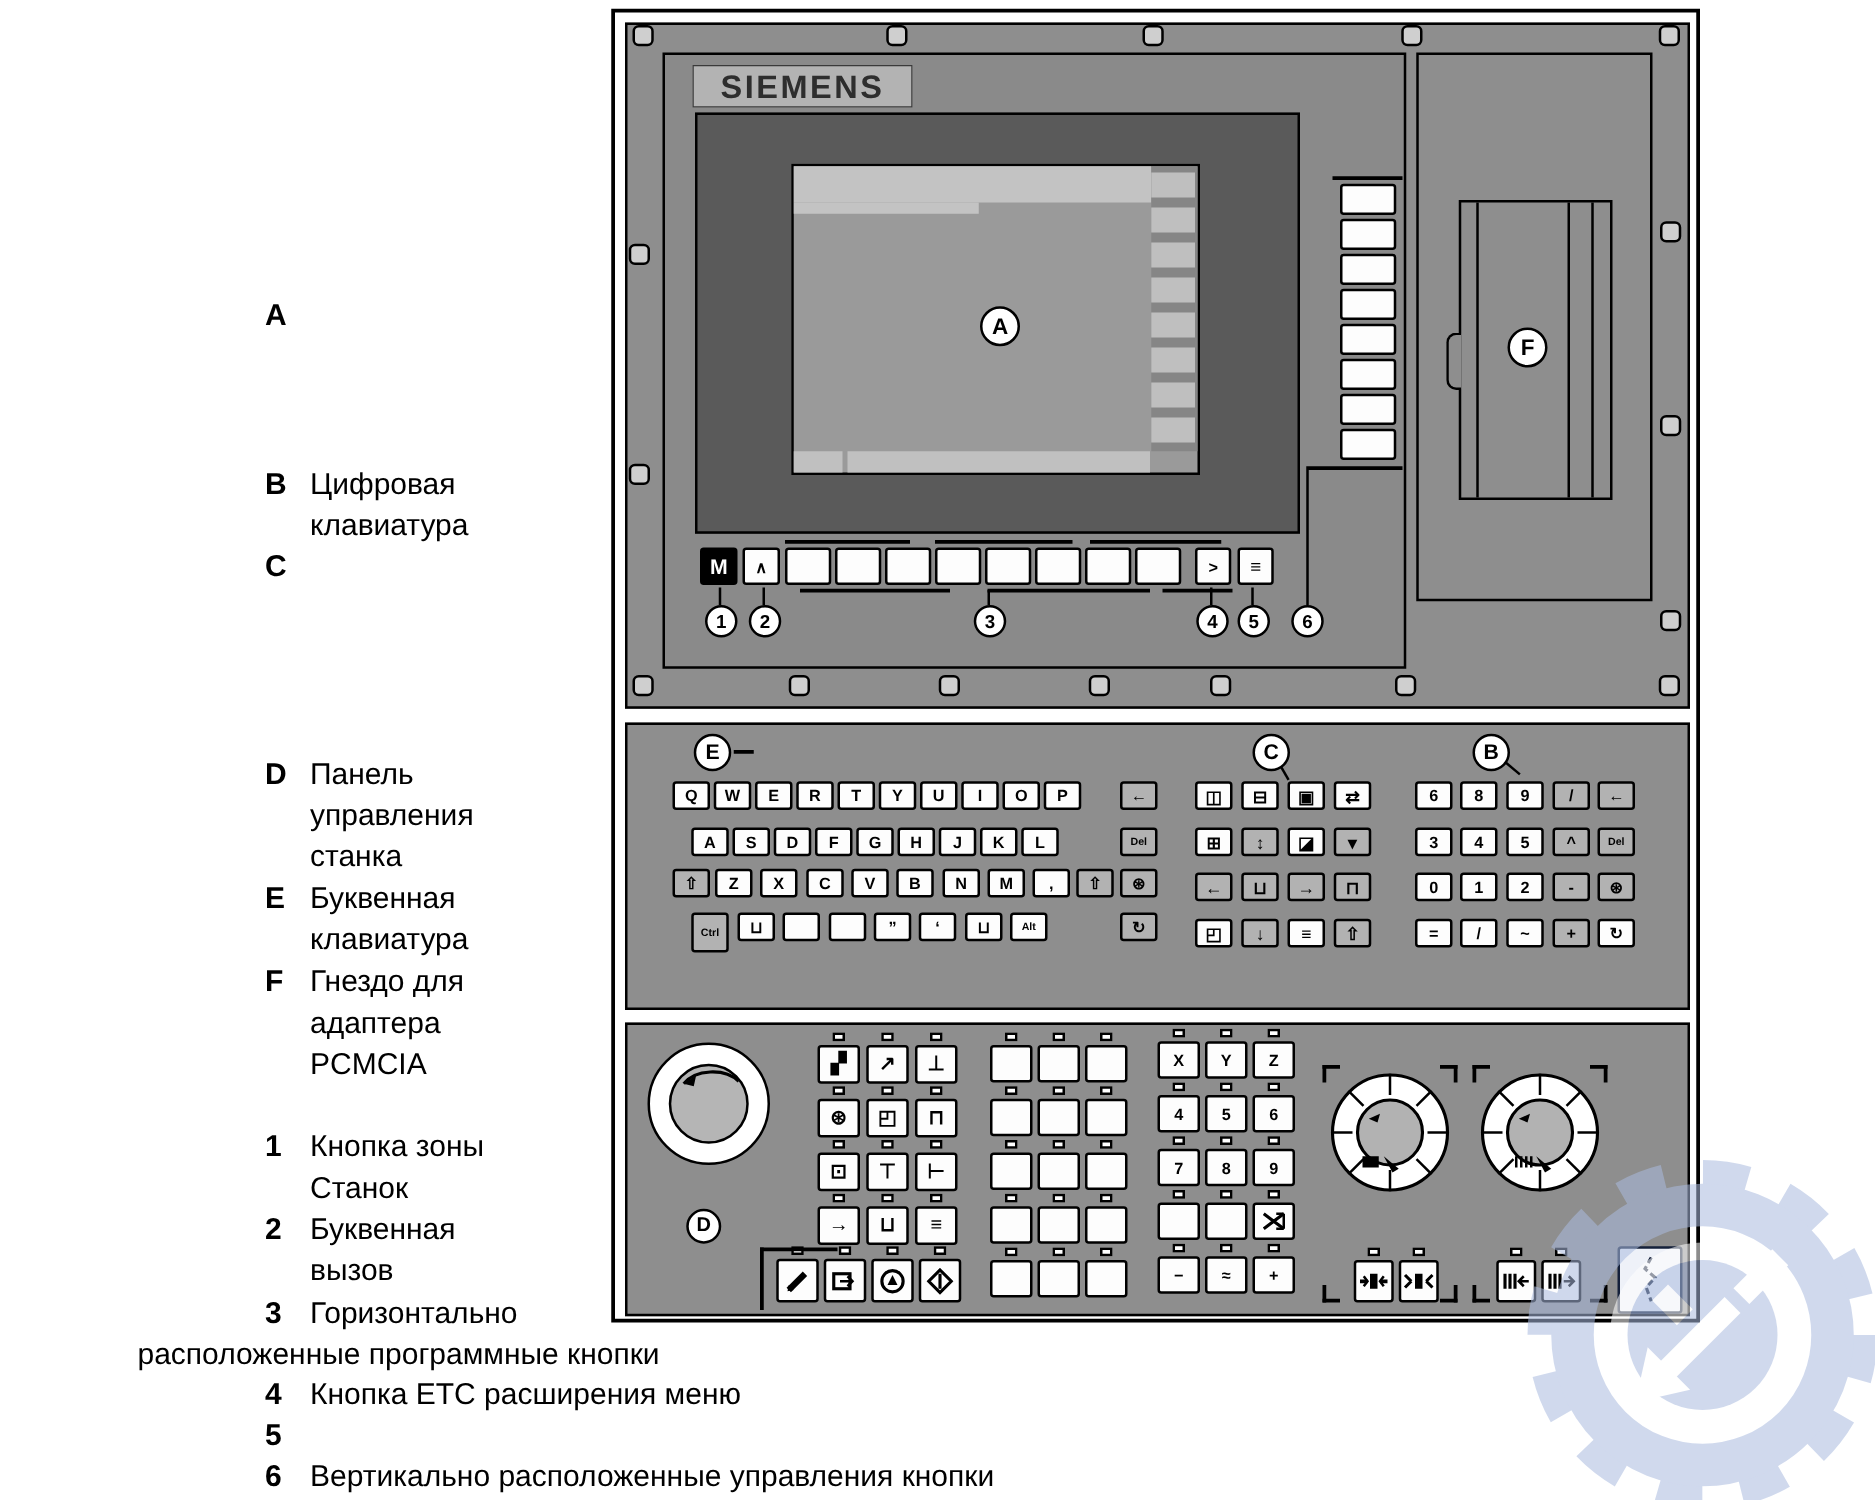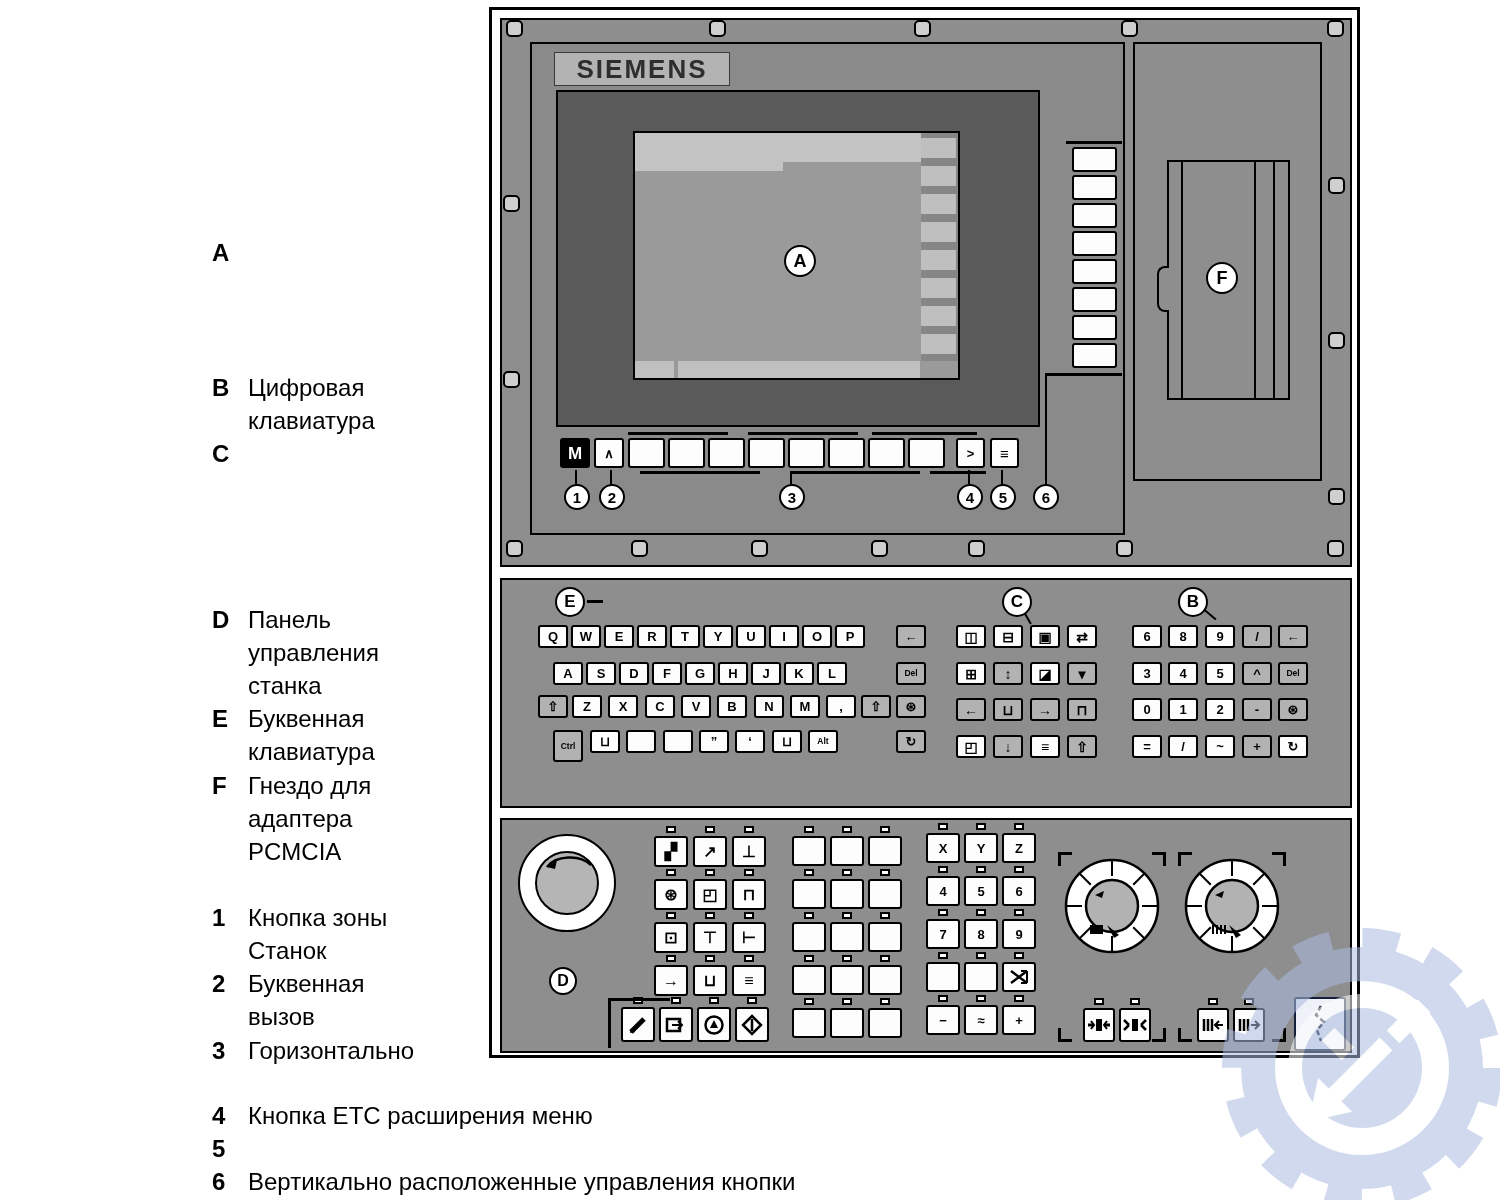--- a/index.html
+++ b/index.html
@@ -63,20 +63,23 @@
 Станок</span>
     </div>
   <div class="lg" style="left:212px;top:967px">
     <span class="mk">2</span>
     <span class="tx">Буквенная
 вызов</span>
     </div>
   <div class="lg" style="left:212px;top:1034px">
     <span class="mk">3</span>
     <span class="tx">Горизонтально</span>
+    </div>
+  <div class="lg" style="left:110px;top:1067px">
+    <span class="tx">расположенные программные кнопки</span>
     </div>
   <div class="lg" style="left:212px;top:1099px">
     <span class="mk">4</span>
     <span class="tx">Кнопка ETC расширения меню</span>
     </div>
   <div class="lg" style="left:212px;top:1132px">
     <span class="mk">5</span>
     </div>
   <div class="lg" style="left:212px;top:1165px">
     <span class="mk">6</span>

